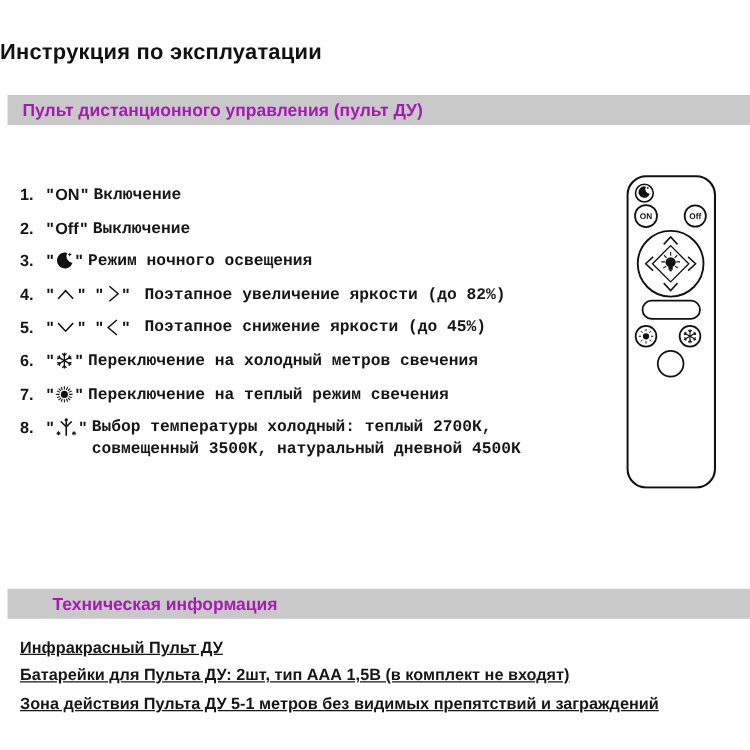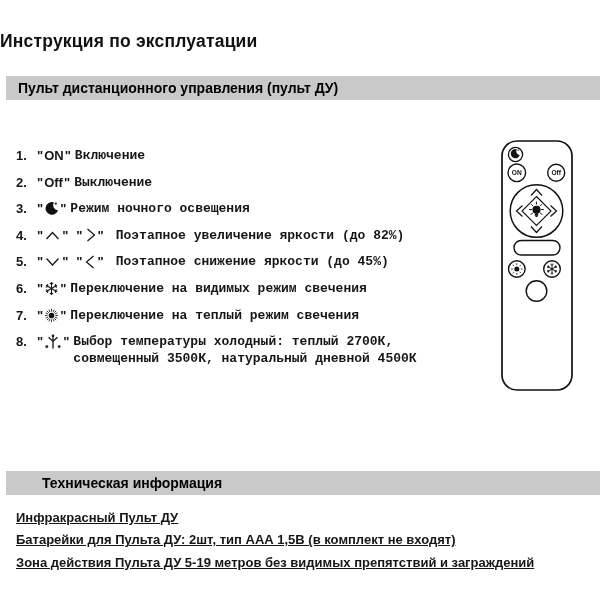--- a/index.html
+++ b/index.html
@@ -8,21 +8,21 @@
     font-family:"Liberation Sans","DejaVu Sans",sans-serif;
     font-weight:bold;color:#161616;overflow:hidden;
   }
   .page-title{
     position:absolute;top:31px;left:0;width:600px;text-align:left;
     font-size:17.5px;color:#111;letter-spacing:.2px;
   }
   .section-bar{
     position:absolute;left:6px;width:594px;height:24px;background:#c9c9c9;
     display:flex;align-items:center;padding-left:12px;box-sizing:border-box;
-    font-size:14px;color:#000000;
+    font-size:14px;color:#a21caf;
   }
   #bar-remote{top:76px;}
   #bar-tech{top:471px;padding-left:36px;}
   .item-list{position:absolute;top:147px;left:16px;width:475px;}
   .item{display:flex;align-items:flex-start;line-height:17px;margin-bottom:9.6px;font-size:13px;}
   .num{width:17px;flex:0 0 auto;}
   .sym{display:inline-flex;align-items:center;margin:0 3px;flex:0 0 auto;}
   .sym svg{display:block;}
   .q{margin:0 1px;}
   .gap2{width:8px;flex:0 0 auto;}
@@ -129,21 +129,21 @@
           <line x1="8" y1="3.6" x2="6.2" y2="2"></line>
             <line x1="8" y1="3.6" x2="9.8" y2="2"></line>
           <line x1="8" y1="12.4" x2="6.2" y2="14"></line>
             <line x1="8" y1="12.4" x2="9.8" y2="14"></line>
         </g>
         <use href="#sf1" transform="rotate(60 8 8)"></use>
         <use href="#sf1" transform="rotate(120 8 8)"></use>
       </svg>
     <span class="q">"</span>
       </span>
-    <span class="itxt">Переключение на видимых режим свечения</span>
+    <span class="itxt">Переключение на холодный метров свечения</span>
   </div>
 
   <div class="item">
     <span class="num">7.</span>
     <span class="sym">
         <span class="q">"</span>
       <svg width="15" height="15" viewBox="0 0 16 16">
         <g stroke="#111" stroke-width="0.9">
           <line x1="8" y1="1" x2="8" y2="3.8"></line>
             <line x1="8" y1="12.2" x2="8" y2="15"></line>
@@ -278,14 +278,14 @@
   <circle class="o" cx="35.5" cy="151" r="10.3" stroke-width="1.4"></circle>
 </svg>
 
 <div class="section-bar" id="bar-tech">
   <span>Техническая информация</span>
 </div>
 
 <div class="tech-lines">
   <div class="tech-line">Инфракрасный Пульт ДУ</div>
   <div class="tech-line">Батарейки для Пульта ДУ: 2шт, тип ААА 1,5В (в комплект не входят)</div>
-  <div class="tech-line">Зона действия Пульта ДУ 5-19 метров без видимых препятствий и заграждений</div>
+  <div class="tech-line">Зона действия Пульта ДУ 5-1 метров без видимых препятствий и заграждений</div>
 </div>
 
 </body></html>

